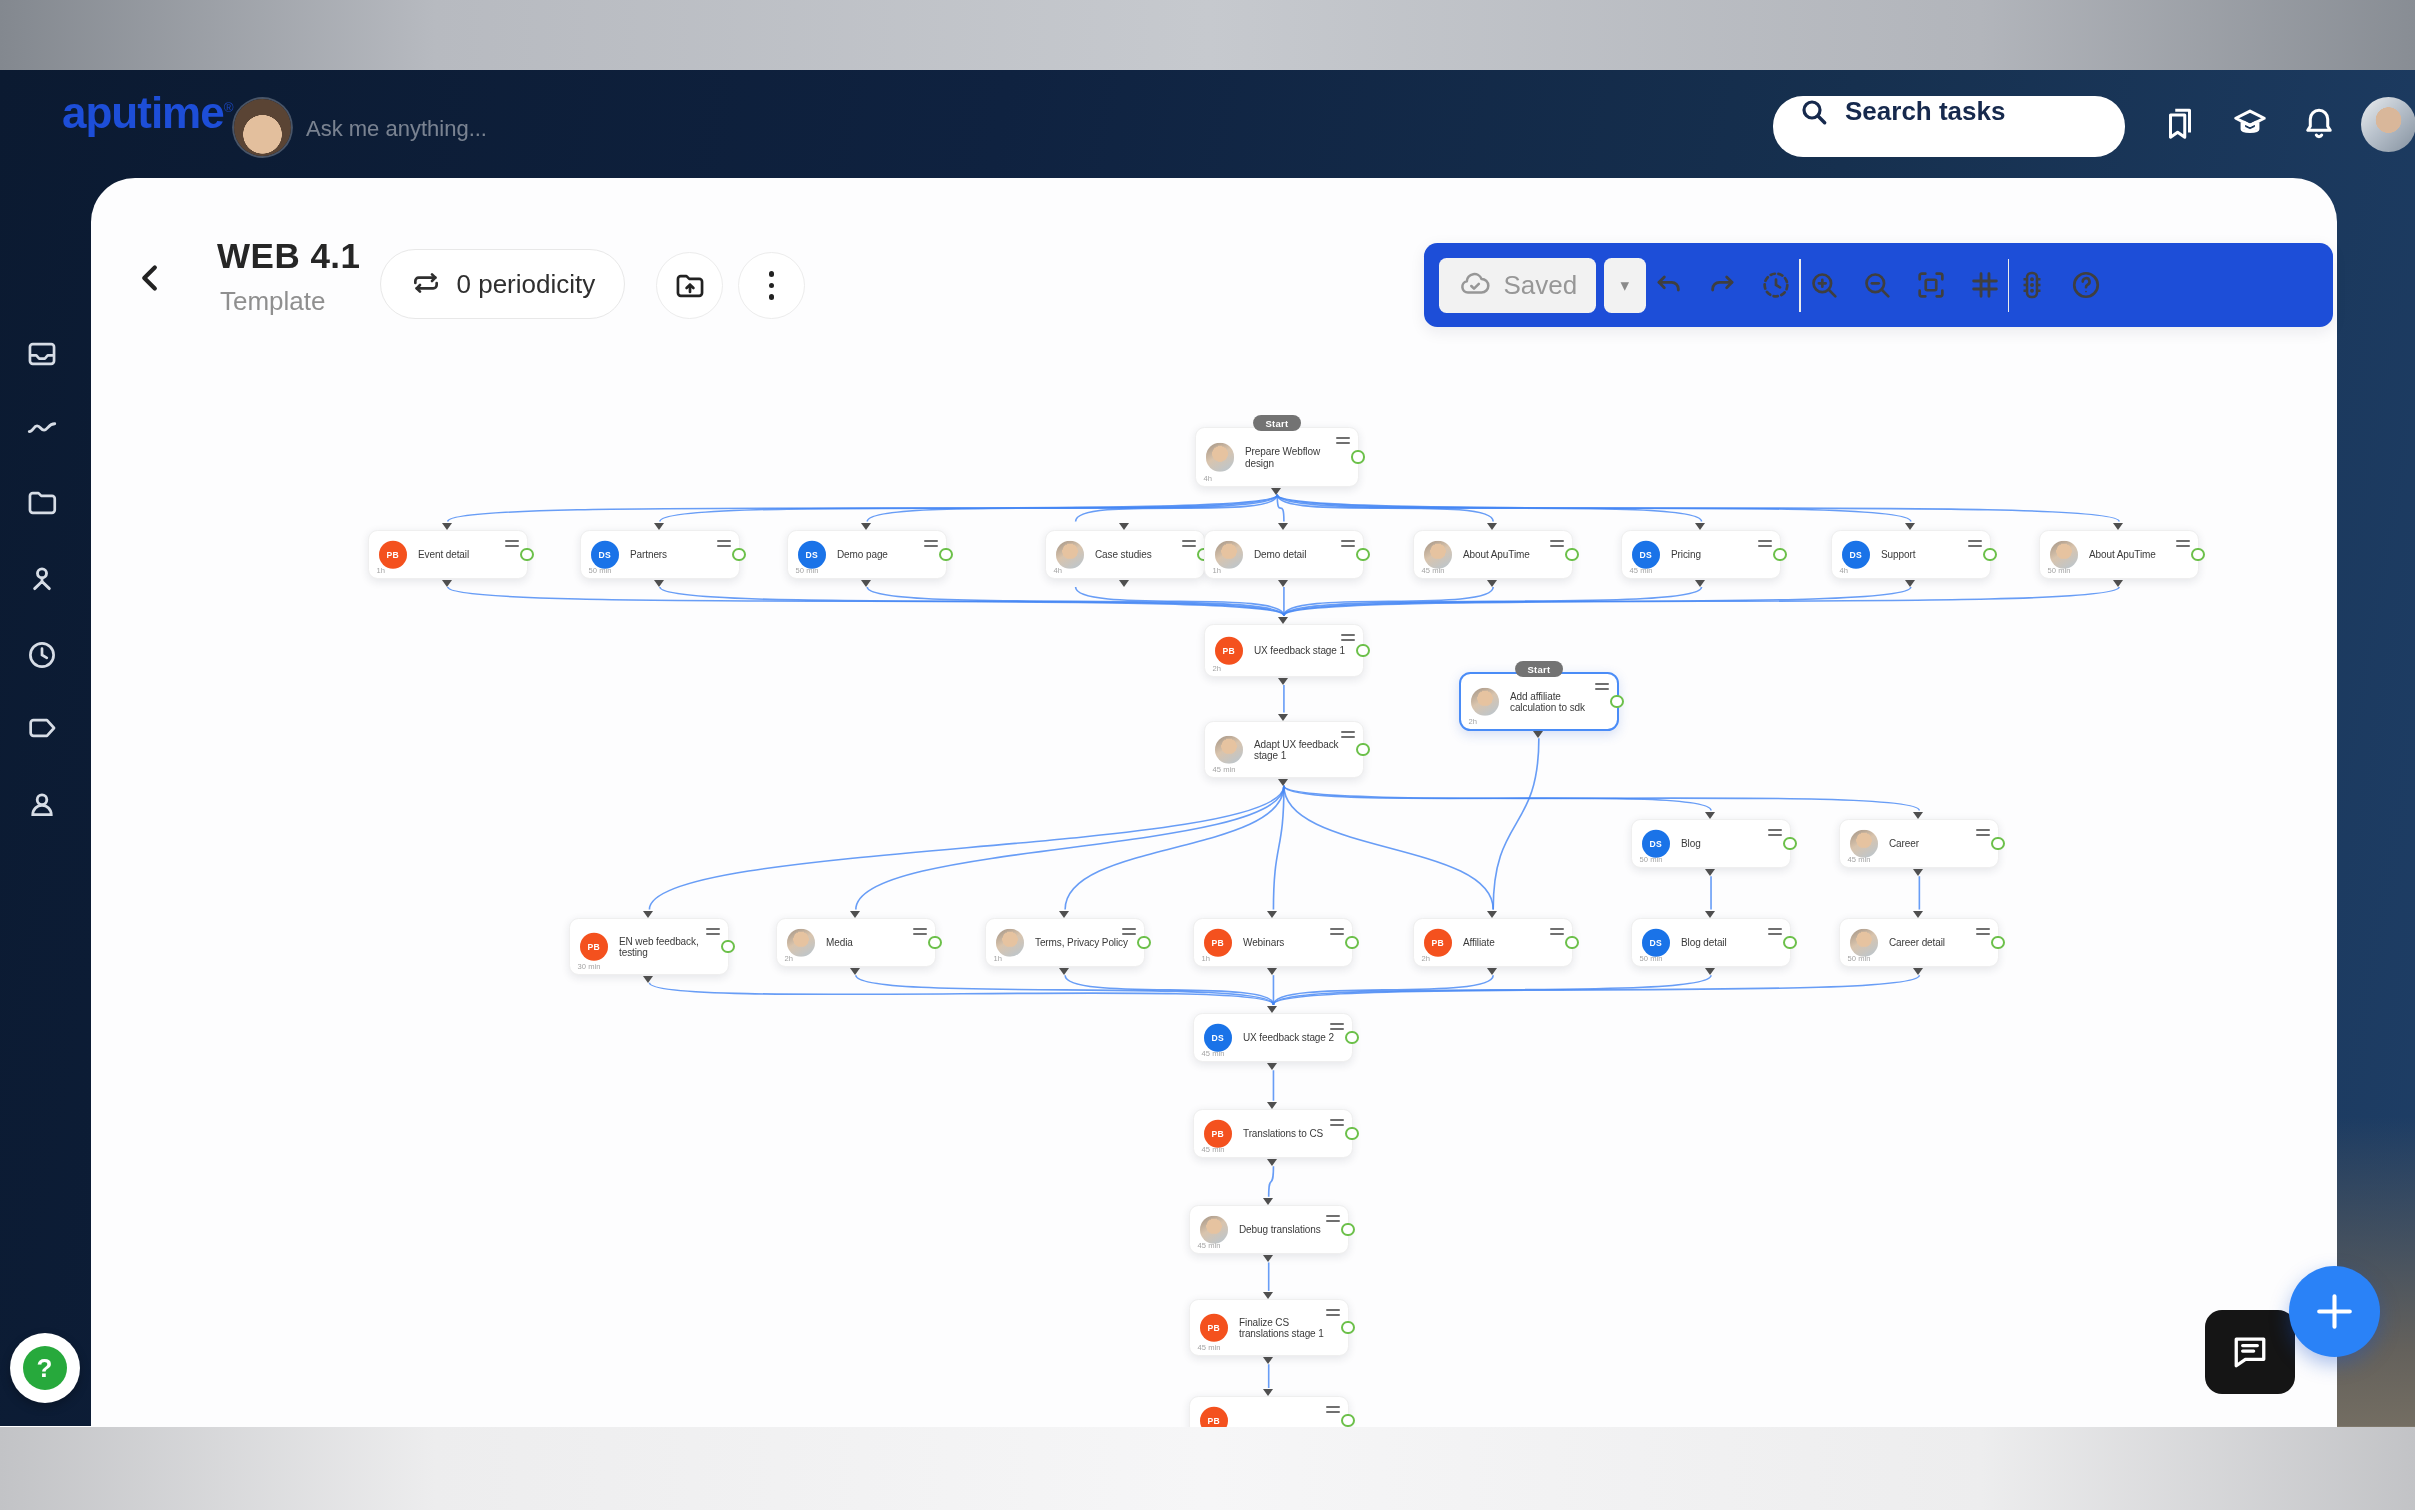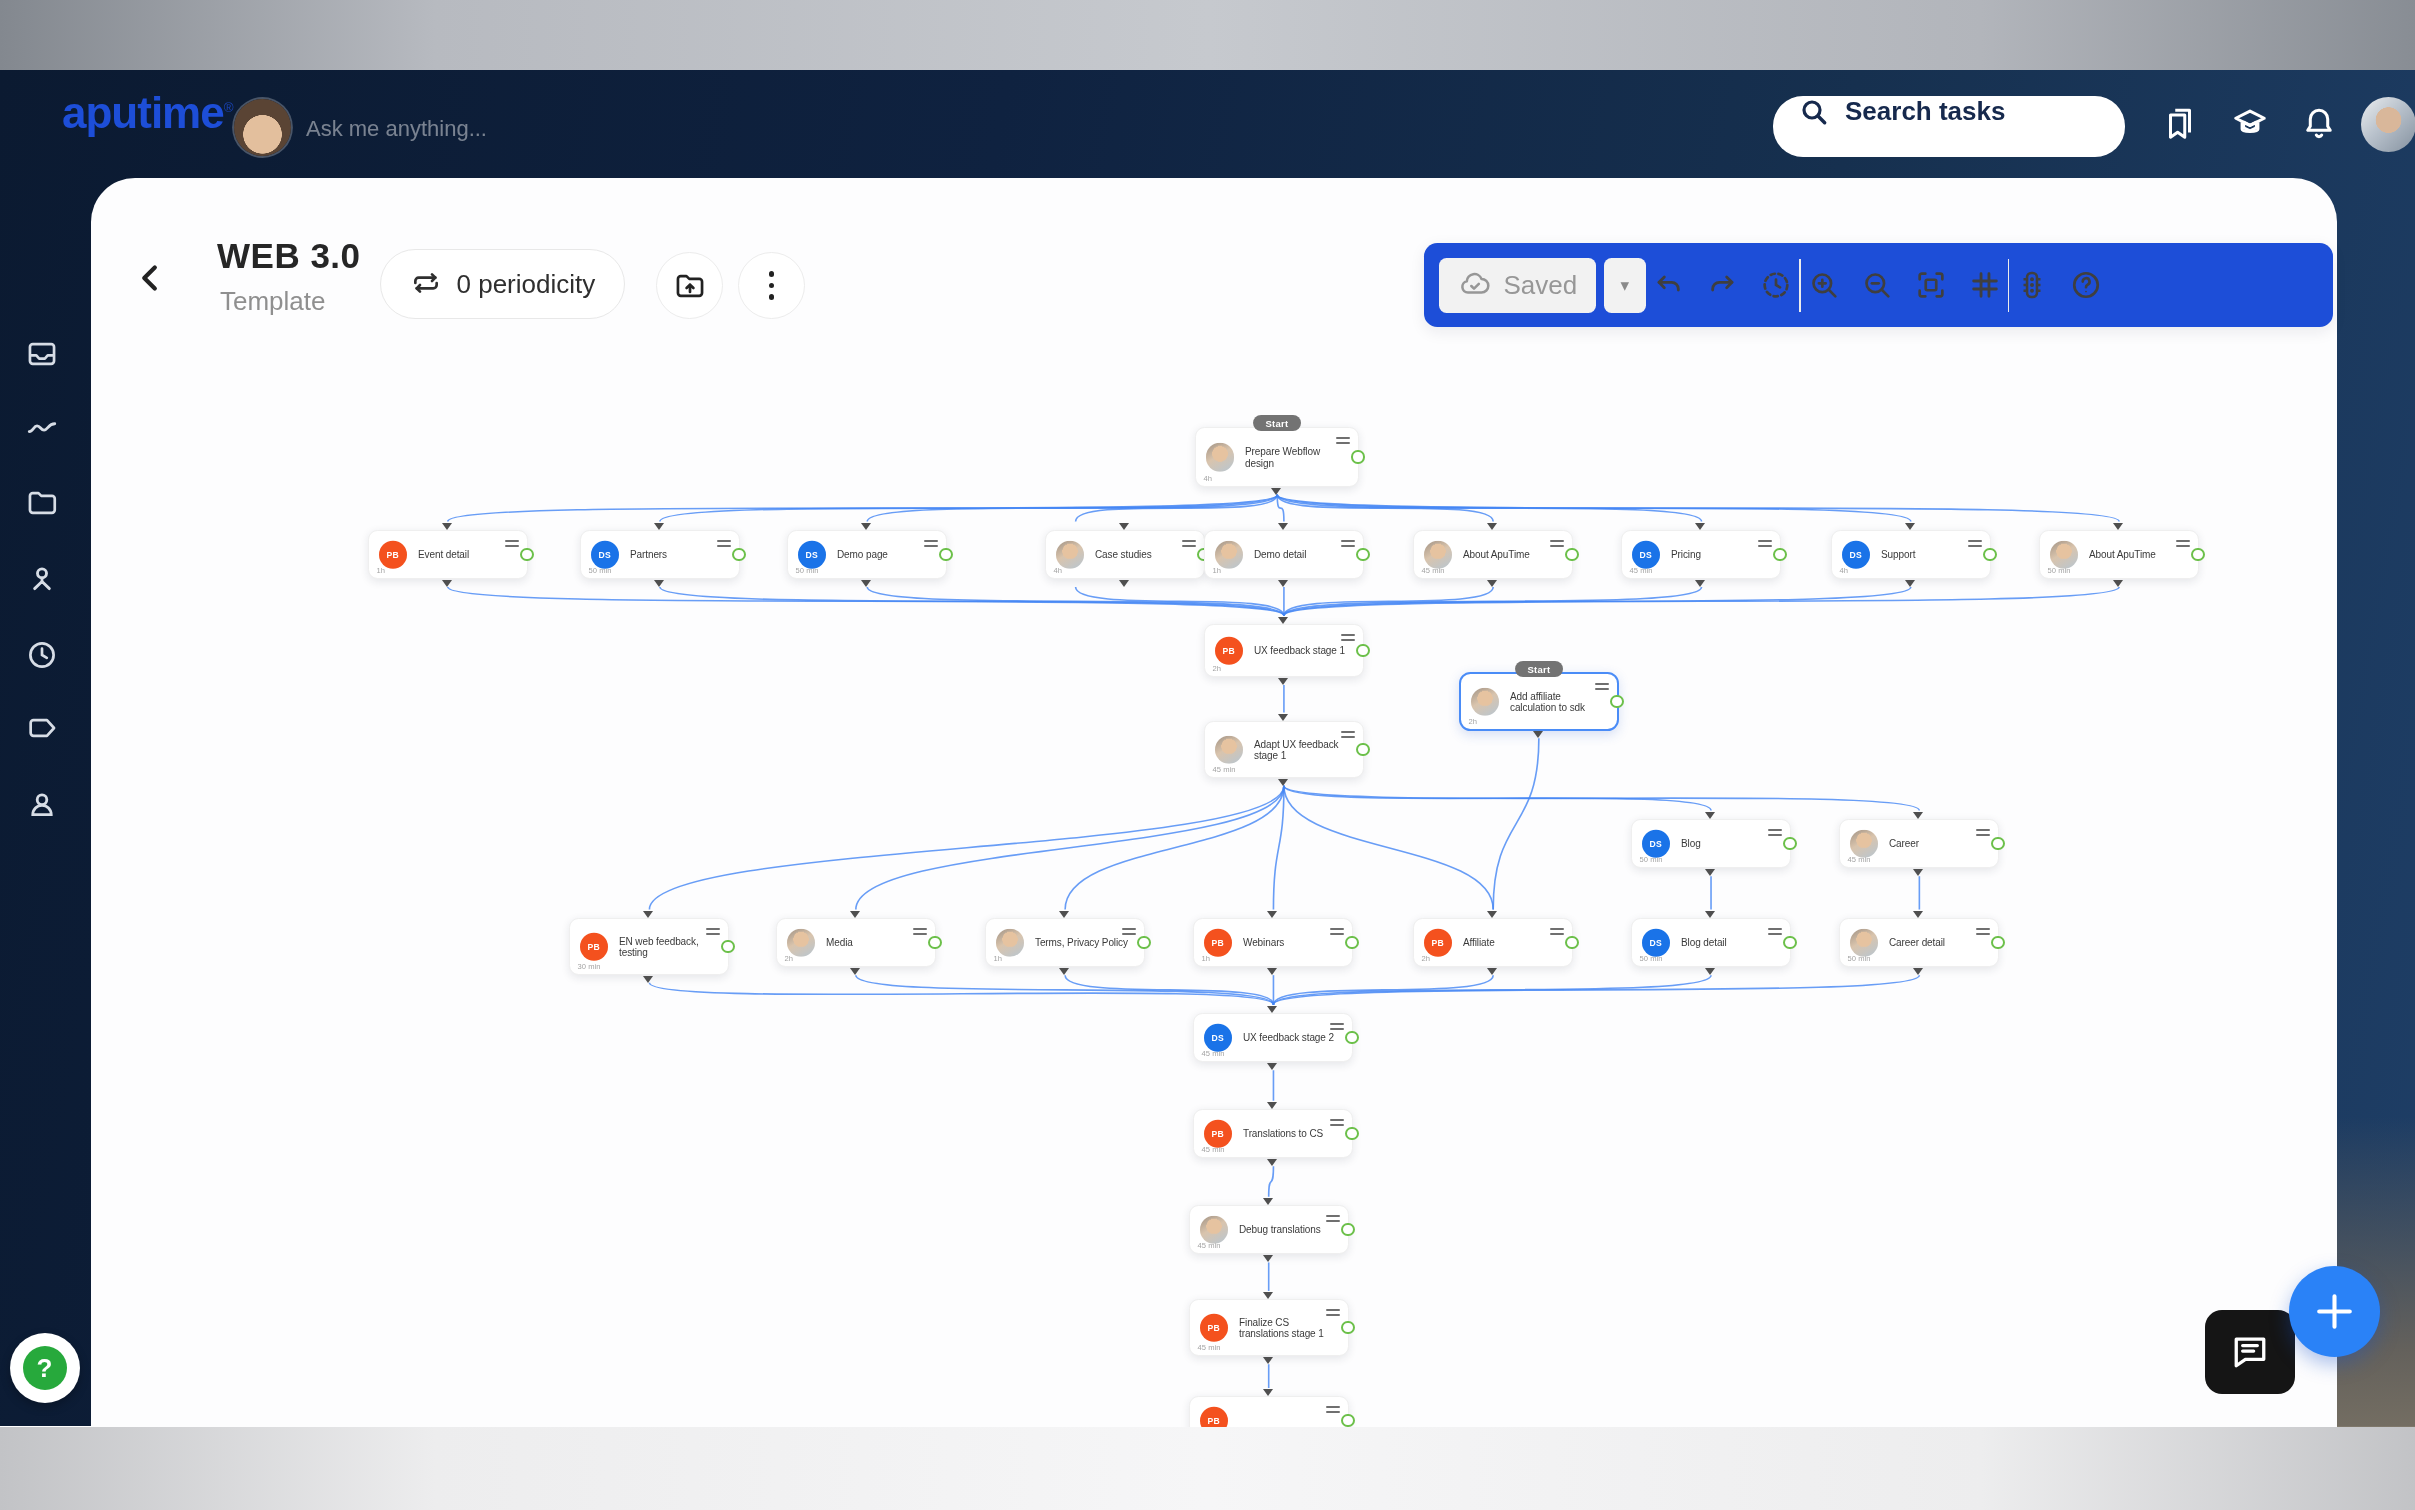--- a/index.html
+++ b/index.html
@@ -178,21 +178,21 @@
   <div class="g">?</div>
 </div>
 
 <div class="abs" id="panel"></div>
 
 <div class="abs" id="back-btn">
   <svg width="46" height="46" viewBox="0 0 24 24" fill="none" stroke="#222" stroke-width="2.2" stroke-linecap="round" stroke-linejoin="round">
       <path d="M14.5 6.5L9 12l5.5 5.5"></path>
     </svg>
 </div>
-<div class="abs" id="title">WEB 3.0</div>
+<div class="abs" id="title">WEB 4.1</div>
 <div class="abs" id="subtitle">Template</div>
 
 <div class="abs" id="periodicity">
   <span>
     <svg width="32" height="32" viewBox="0 0 24 24" fill="none" stroke="#2f2f2f" stroke-width="2" stroke-linecap="round" stroke-linejoin="round">
         <path d="M4 12v-1.5A2.5 2.5 0 0 1 6.5 8H19"></path>
         <path d="M16.5 5.5L19 8l-2.5 2.5"></path>
         <path d="M20 12v1.5a2.5 2.5 0 0 1-2.5 2.5H5"></path>
         <path d="M7.5 18.5L5 16l2.5-2.5"></path>
       </svg>

